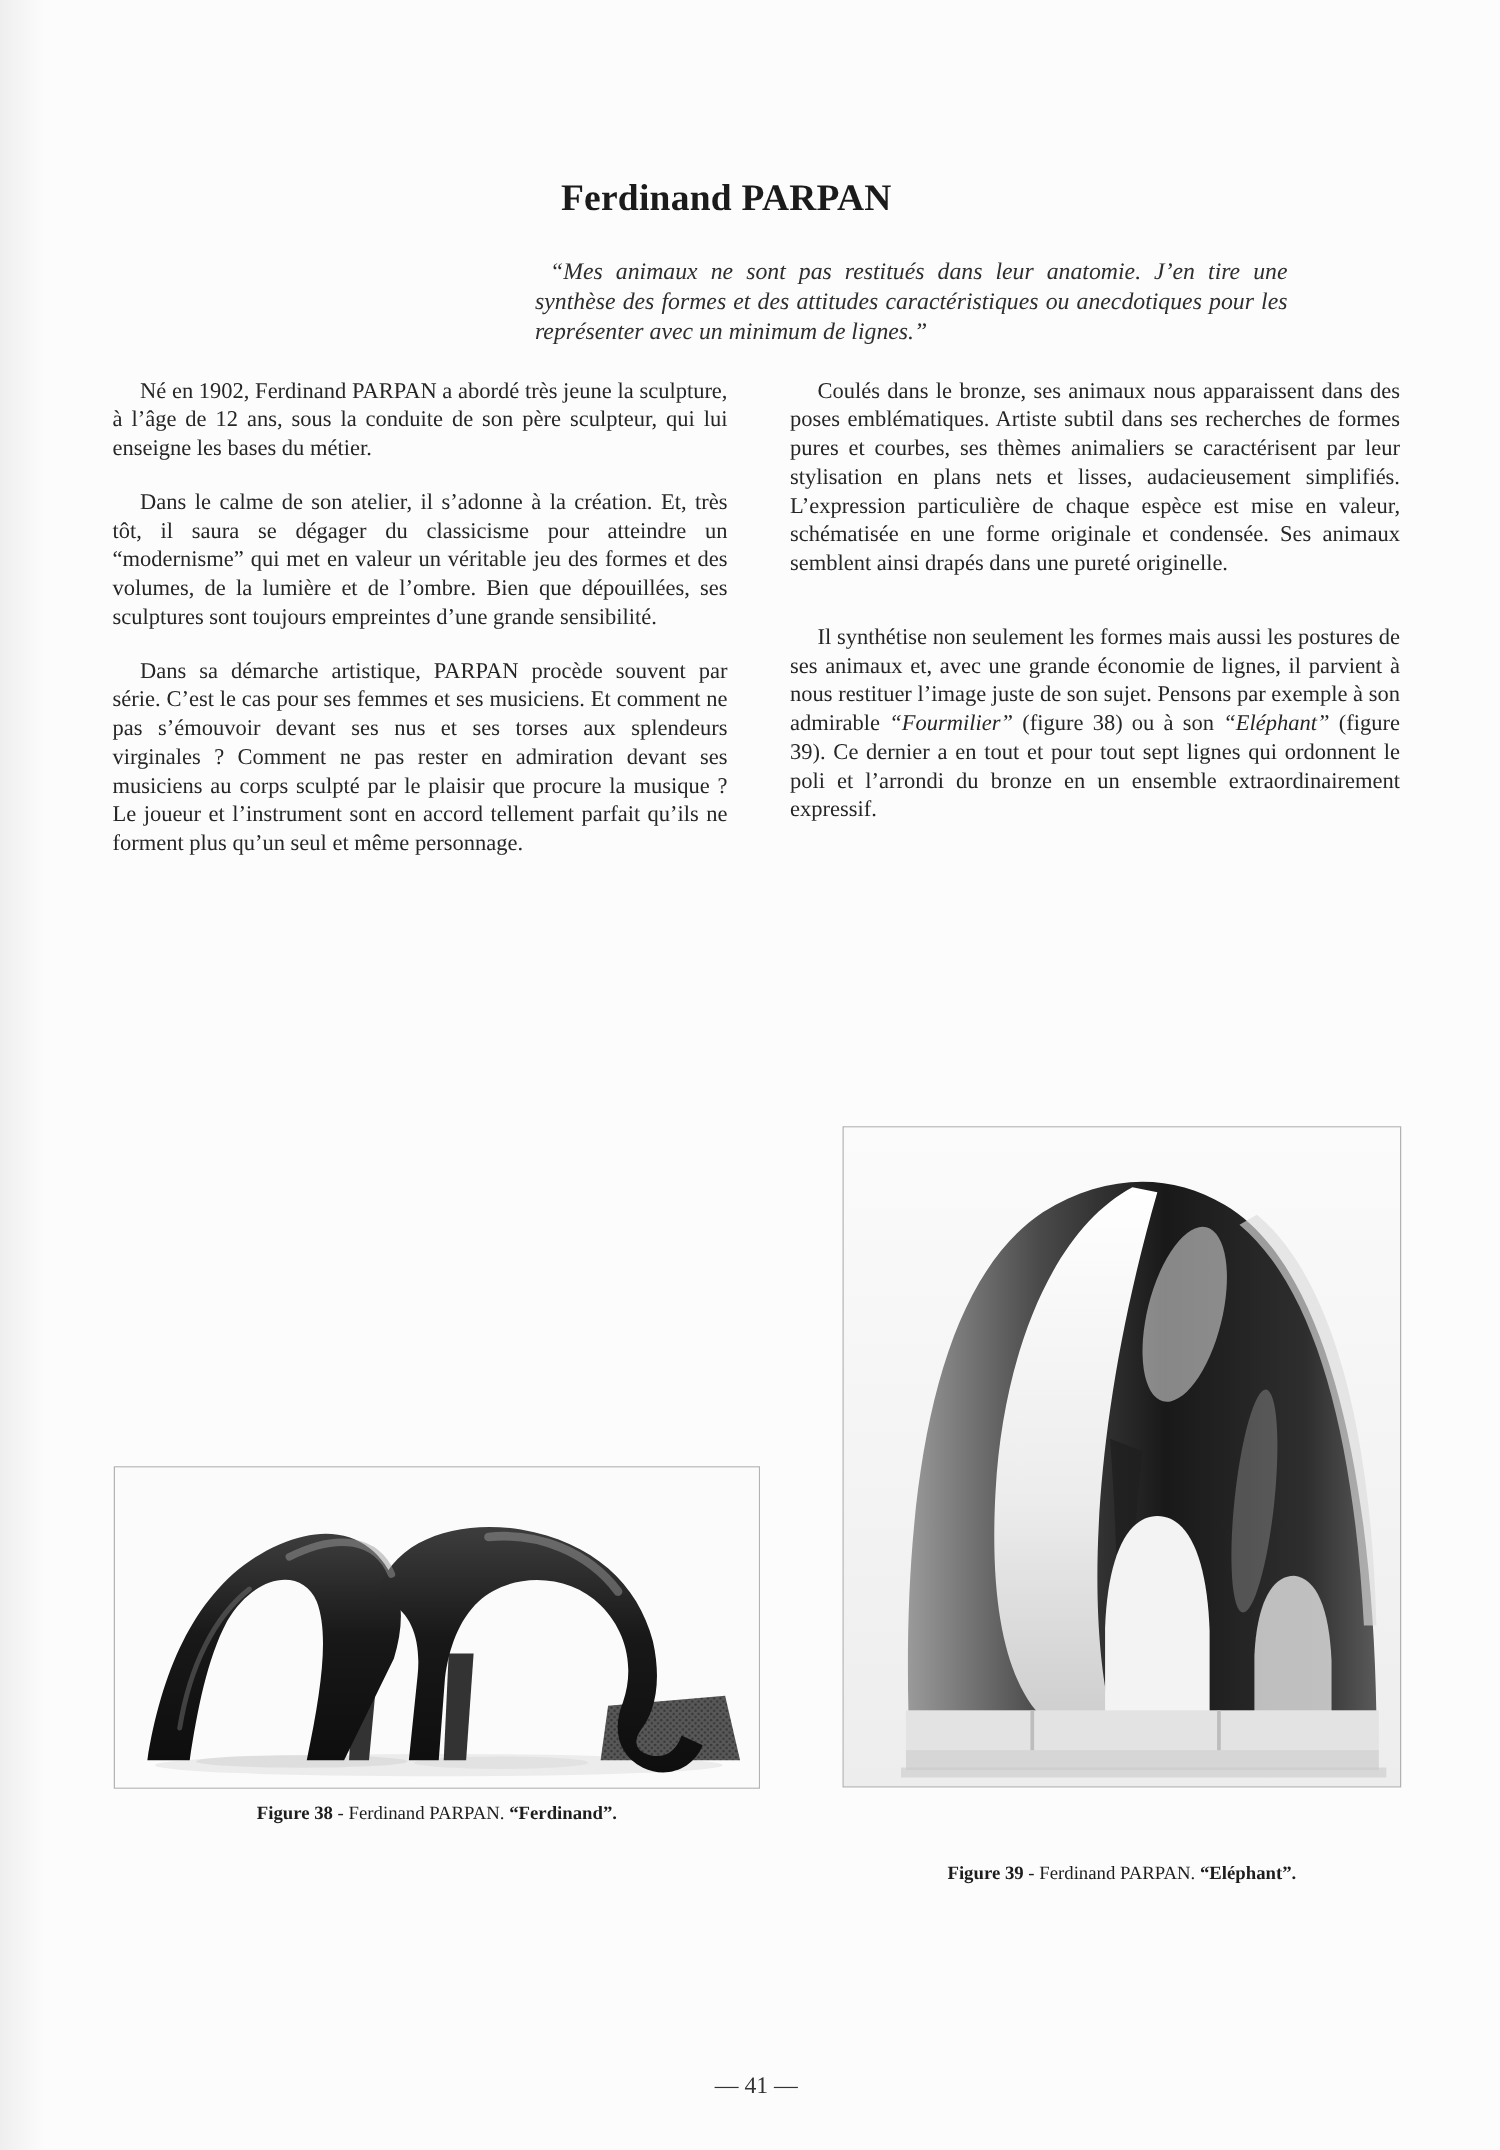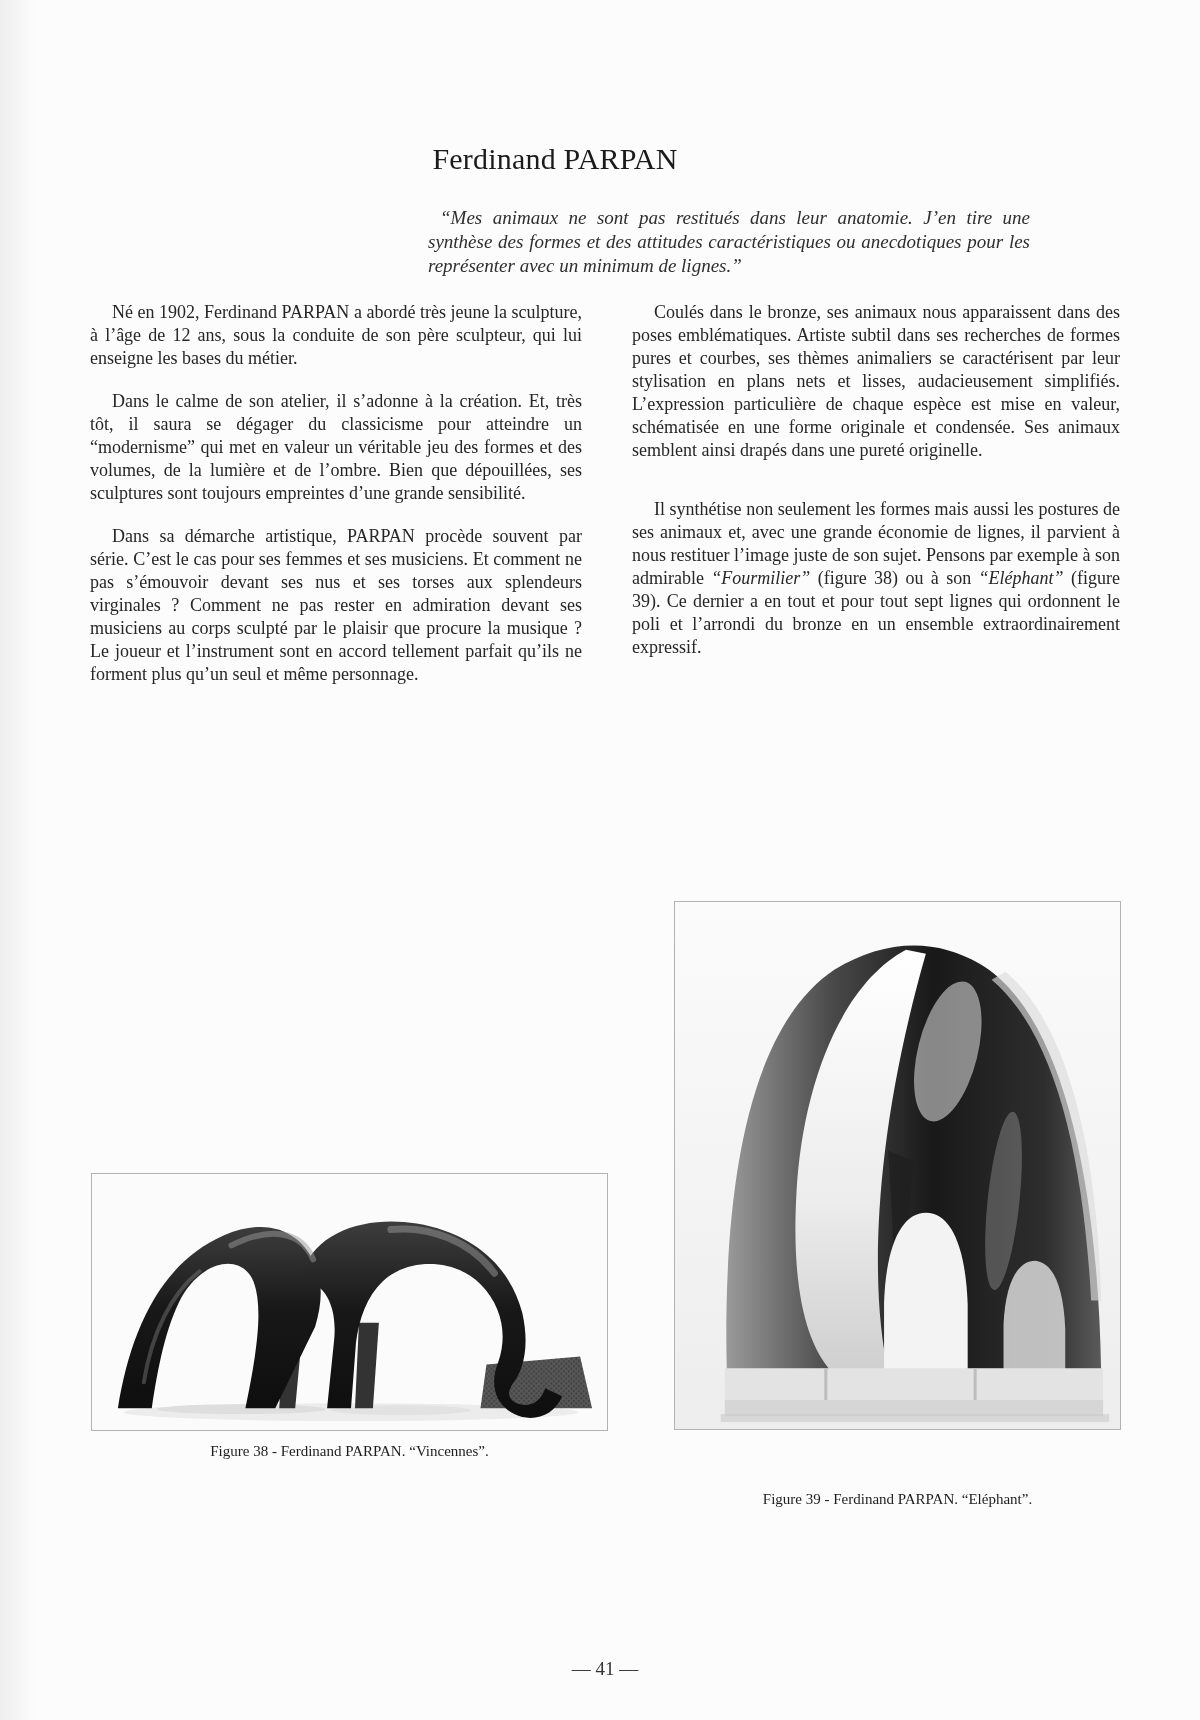--- a/index.html
+++ b/index.html
@@ -6,22 +6,23 @@
   .page{
     position:relative;width:1200px;height:1720px;margin:0 auto;
     background:#fcfcfc;overflow:hidden;
     font-family:"Liberation Serif","DejaVu Serif",serif;
     color:#262626;
   }
   .scan-edge{position:absolute;left:0;top:0;bottom:0;width:36px;
     background:linear-gradient(90deg,rgba(0,0,0,0.055),rgba(0,0,0,0));}
   .title{
     position:absolute;top:122px;left:0;width:1110px;
-    text-align:center;font-size:30px;font-weight:normal;color:#1b1b1b;
+    text-align:center;font-size:30px;font-weight:bold;color:#1b1b1b;
     letter-spacing:0.2px;
+    padding-left:26px;
   }
   .quote{
     position:absolute;top:190px;left:412px;width:602px;
     font-style:italic;font-size:19px;line-height:24px;color:#2e2e2e;
     text-align:justify;text-indent:12px;margin:16px;
   }
   .col{position:absolute;top:301px;font-size:18px;line-height:23px;
     text-align:justify;hyphens:auto;-webkit-hyphens:auto;}
   .col p{margin:0;text-indent:22px;}
   .col-left{left:90px;width:492px;}
@@ -34,21 +35,21 @@
   }
   .photo svg{display:block;width:100%;height:100%;}
   .photo-38{left:91px;top:1173px;width:517px;height:258px;}
   .photo-39{left:674px;top:901px;width:447px;height:529px;}
   .caption{
     position:absolute;top:1442px;text-align:center;font-size:15px;
     color:#1d1d1d;line-height:18px;
   }
   .caption-38{left:91px;width:517px;}
   .caption-39{left:674px;width:447px;margin-top:48px;}
-  .caption .b{font-weight:normal;}
+  .caption .b{font-weight:bold;}
   .pageno{
     position:absolute;top:1658px;left:0;width:1210px;text-align:center;
     font-size:19px;color:#333;
   }
 </style>
 </head>
 <body>
 
 <div class="page">
   <div class="scan-edge"></div>
@@ -141,18 +142,18 @@
       <path d="M 26 236 C 38 160 68 90 132 62 C 178 42 212 58 226 96 C 232 114 230 134 224 154 L 184 236 L 154 236 C 166 178 172 134 162 108 C 150 80 112 86 90 124 C 74 154 66 196 60 236 Z" fill="url(#a_bronze)"></path>
 
       <path d="M 210 104 C 222 56 278 42 326 50 C 384 60 420 94 432 140 C 440 176 432 200 422 212 C 416 221 418 229 430 232 C 442 235 451 228 455 216 L 472 224 C 464 244 442 251 424 242 C 404 232 399 211 408 189 C 417 163 412 133 390 111 C 364 85 318 84 292 108 C 276 123 268 146 265 170 L 260 236 L 236 236 L 243 168 C 246 140 238 118 222 110 Z" fill="url(#a_bronze)"></path>
 
       <path d="M 140 72 C 180 52 210 58 222 86" stroke="#9a9a9a" stroke-width="6" fill="none" opacity="0.5" stroke-linecap="round"></path>
       <path d="M 300 56 C 340 52 380 68 404 100" stroke="#a5a5a5" stroke-width="7" fill="none" opacity="0.45" stroke-linecap="round"></path>
       <path d="M 52 210 C 60 160 80 120 108 98" stroke="#8a8a8a" stroke-width="4" fill="none" opacity="0.4" stroke-linecap="round"></path>
     </svg>
   </div>
 
-  <div class="caption caption-38"><span class="b">Figure 38</span><span> - </span><span>Ferdinand PARPAN. </span><span class="b">“Vincennes”.</span></div>
+  <div class="caption caption-38"><span class="b">Figure 38</span><span> - </span><span>Ferdinand PARPAN. </span><span class="b">“Ferdinand”.</span></div>
 
   <div class="caption caption-39"><span class="b">Figure 39</span><span> - </span><span>Ferdinand PARPAN. </span><span class="b">“Eléphant”.</span></div>
 
   <div class="pageno">— 41 —</div>
 </div>
 
 </body></html>

